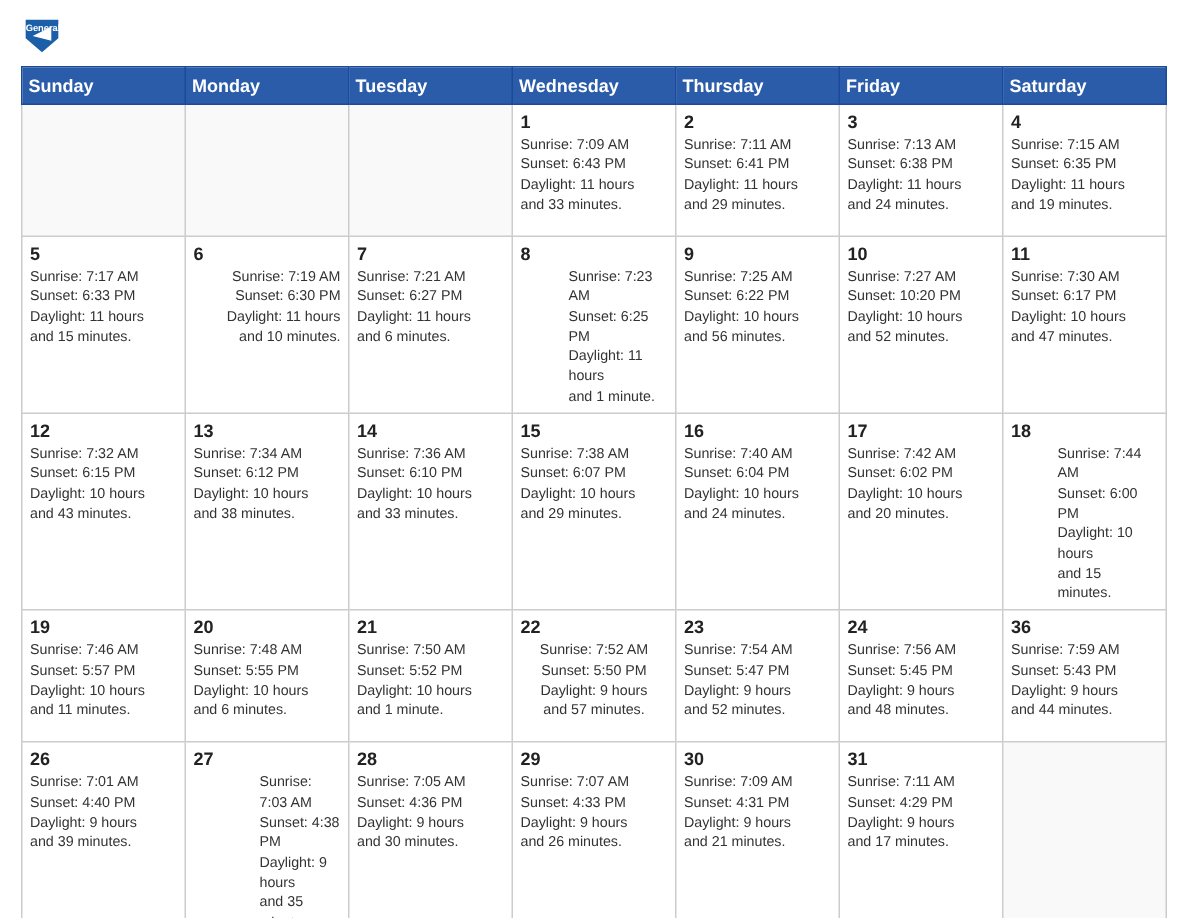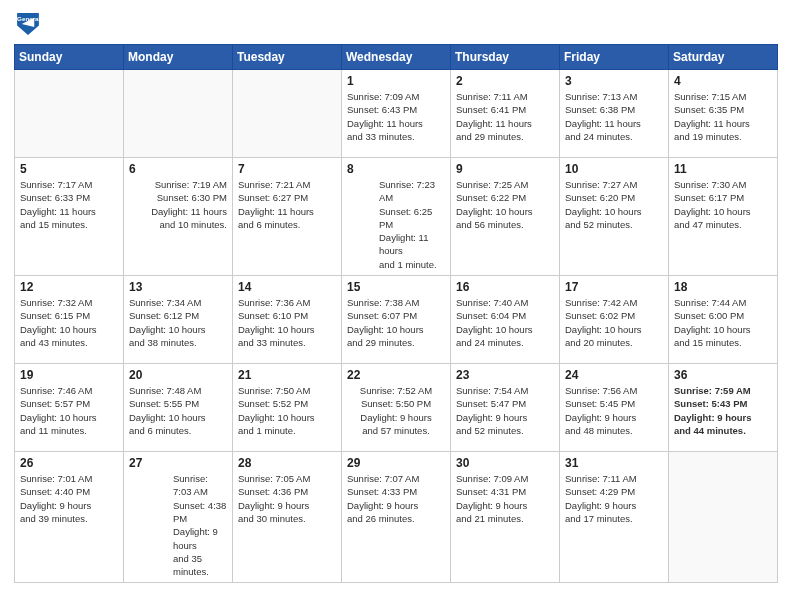--- a/index.html
+++ b/index.html
@@ -196,21 +196,21 @@
           <td>
             <span class="day-number">9</span>
             <div class="day-info" style="white-space: pre-line;">Sunrise: 7:25 AM
 Sunset: 6:22 PM
 Daylight: 10 hours
 and 56 minutes.</div>
           </td>
           <td>
             <span class="day-number">10</span>
             <div class="day-info" style="white-space: pre-line;">Sunrise: 7:27 AM
-Sunset: 6:20 PM
+Sunset: 10:20 PM
 Daylight: 10 hours
 and 52 minutes.</div>
           </td>
           <td>
             <span class="day-number">11</span>
             <div class="day-info" style="white-space: pre-line;">Sunrise: 7:30 AM
 Sunset: 6:17 PM
 Daylight: 10 hours
 and 47 minutes.</div>
           </td>
@@ -253,21 +253,21 @@
           </td>
           <td>
             <span class="day-number">17</span>
             <div class="day-info" style="white-space: pre-line;">Sunrise: 7:42 AM
 Sunset: 6:02 PM
 Daylight: 10 hours
 and 20 minutes.</div>
           </td>
           <td>
             <span class="day-number">18</span>
-            <div class="day-info" style="white-space: pre-line;">Sunrise: 7:44 AM
+            <div class="day-info" style="white-space: pre-line; margin-left: 31px;">Sunrise: 7:44 AM
 Sunset: 6:00 PM
 Daylight: 10 hours
 and 15 minutes.</div>
           </td>
         </tr>
         <tr>
           <td>
             <span class="day-number">19</span>
             <div class="day-info" style="white-space: pre-line;">Sunrise: 7:46 AM
 Sunset: 5:57 PM
@@ -304,21 +304,21 @@
           </td>
           <td>
             <span class="day-number">24</span>
             <div class="day-info" style="white-space: pre-line;">Sunrise: 7:56 AM
 Sunset: 5:45 PM
 Daylight: 9 hours
 and 48 minutes.</div>
           </td>
           <td>
             <span class="day-number">36</span>
-            <div class="day-info" style="white-space: pre-line; font-weight: bold;">Sunrise: 7:59 AM
+            <div class="day-info" style="white-space: pre-line;">Sunrise: 7:59 AM
 Sunset: 5:43 PM
 Daylight: 9 hours
 and 44 minutes.</div>
           </td>
         </tr>
         <tr>
           <td>
             <span class="day-number">26</span>
             <div class="day-info" style="white-space: pre-line;">Sunrise: 7:01 AM
 Sunset: 4:40 PM

